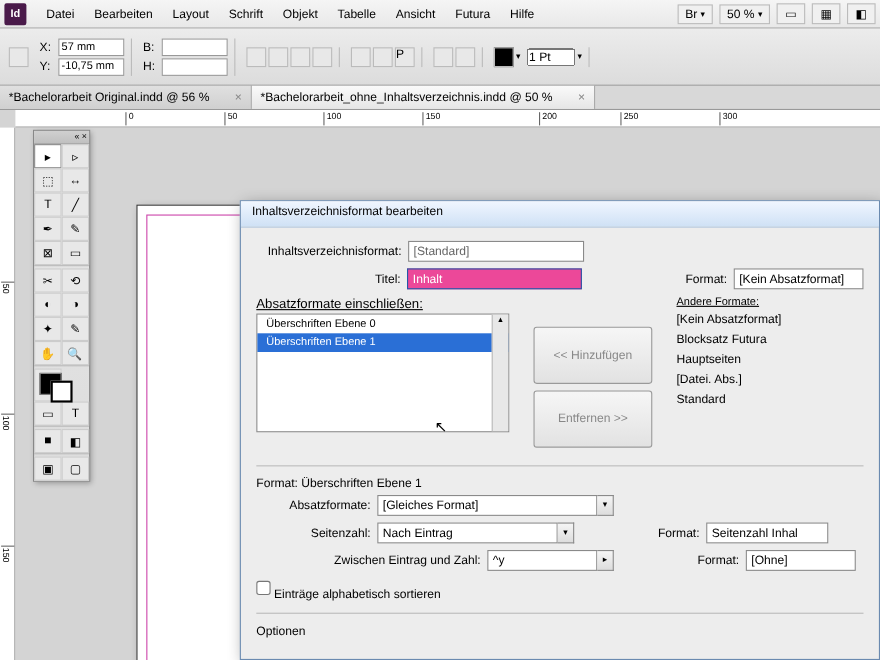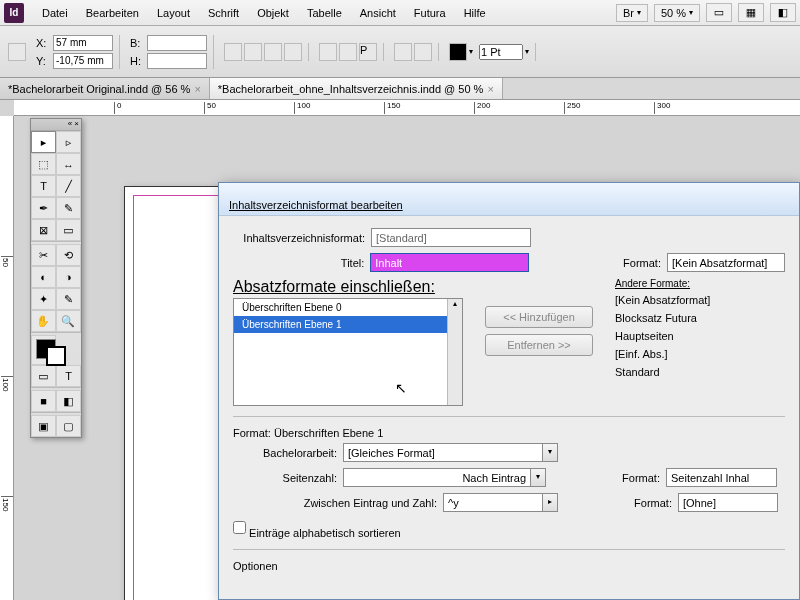--- a/index.html
+++ b/index.html
@@ -9,53 +9,53 @@
 .menu-item { padding:4px 8px; cursor:default; }
 .menu-spacer { flex:1; }
 .menu-extra { padding:2px 6px; border:1px solid #bbb; background:#f0f0f0; margin-left:4px; display:inline-flex; align-items:center; gap:3px; }
 .ctrl-bar { background:linear-gradient(#ececec,#dcdcdc); height:52px; border-bottom:1px solid #999; display:flex; align-items:center; padding:4px 8px; gap:4px; font-size:10px; }
 .ctrl-grp { display:flex; flex-direction:column; gap:2px; border-right:1px solid #bbb; padding:0 6px; }
 .ctrl-row { display:flex; align-items:center; gap:3px; }
 .ctrl-row label { min-width:14px; }
 .ctrl-row input { width:60px; height:16px; border:1px solid #999; background:#fff; font-size:10px; padding:0 2px; }
 .ctrl-ico { width:18px; height:18px; background:#e8e8e8; border:1px solid #bbb; display:inline-block; }
 .tabbar { background:#d8d8d8; height:22px; display:flex; border-bottom:1px solid #999; }
-.tab { background:linear-gradient(#fafafa,#e6e6e6); border-right:1px solid #aaa; padding:4px 8px; display:flex; align-items:center; gap:4px; font-size:10px; }
+.tab { background:linear-gradient(#fafafa,#e6e6e6); border-right:1px solid #aaa; padding:4px 8px; display:flex; align-items:center; gap:23px; font-size:10px; }
 .tab.inactive { background:linear-gradient(#e0e0e0,#d0d0d0); }
 .tab .x { color:#888; font-size:11px; }
 .ruler-h { position:absolute; left:14px; top:100px; right:0; height:16px; background:#fff; border-bottom:1px solid #999; font-size:8px; }
 .ruler-h .tick { position:absolute; top:2px; border-left:1px solid #666; height:12px; }
 .ruler-h .tick span { position:absolute; top:-1px; left:2px; font-size:8px; }
 .ruler-v { position:absolute; left:0; top:116px; width:14px; bottom:0; background:#fff; border-right:1px solid #999; }
 .ruler-v .tick { position:absolute; left:1px; border-top:1px solid #666; width:12px; }
 .ruler-v .tick span { position:absolute; left:0; top:1px; font-size:8px; writing-mode:vertical-rl; }
 .canvas { position:absolute; left:14px; top:116px; right:0; bottom:0; background:#d4d4d4; }
 .page { position:absolute; left:110px; top:70px; width:480px; height:500px; background:#fff; border:1px solid #333; box-shadow:3px 3px 8px rgba(0,0,0,.3); }
 .page-inner { position:absolute; left:8px; top:8px; right:8px; bottom:8px; border:1px solid #c4a; }
 .toolbox { position:absolute; left:30px; top:118px; width:52px; background:linear-gradient(#e8e8e8,#dcdcdc); border:1px solid #888; box-shadow:2px 2px 5px rgba(0,0,0,.3); }
 .toolbox-hdr { height:12px; background:linear-gradient(#d0d0d0,#c0c0c0); border-bottom:1px solid #aaa; display:flex; justify-content:flex-end; padding:0 2px; font-size:8px; }
 .toolbox-grid { display:grid; grid-template-columns:1fr 1fr; }
 .tool { width:25px; height:22px; border:1px solid #ccc; background:#e8e8e8; display:flex; align-items:center; justify-content:center; font-size:11px; }
 .tool.sel { background:#fff; border:1px solid #888; }
 .tool.swatch { height:30px; position:relative; grid-column:1/3; }
 .sep { height:3px; grid-column:1/3; border-top:1px solid #bbb; }
 .dialog { position:absolute; left:218px; top:182px; width:582px; height:418px; background:#ededed; border:1px solid #6a8ab0; box-shadow:4px 4px 14px rgba(0,0,0,.4); }
-.dlg-title { background:linear-gradient(#f0f6ff,#cfe1f5); height:24px; padding:16px 10px; font-size:11px; border-bottom:1px solid #b5c8dd;text-decoration:underline; }
+.dlg-title { background:linear-gradient(#f0f6ff,#cfe1f5); height:24px; padding:3px 10px; font-size:11px; border-bottom:1px solid #b5c8dd; }
 .dlg-body { padding:12px 14px; }
 .frm-row { display:flex; align-items:center; margin-bottom:6px; }
 .frm-row label { text-align:right; padding-right:6px; }
 .frm-row input, .frm-row .sel { border:1px solid #8a8a8a; background:#fff; height:19px; padding:1px 4px; font-size:11px; }
 .sel-arrow { display:inline-block; width:15px; height:19px; border:1px solid #8a8a8a; border-left:none; background:linear-gradient(#f5f5f5,#ddd); text-align:center; line-height:16px; font-size:8px; }
 .sect-title { font-size:11px; margin:6px 0 4px; }
 .two-col { display:flex; gap:22px; }
 .listbox { border:1px solid #8a8a8a; background:#fff; width:230px; height:108px; position:relative; }
 .listbox-scroll { position:absolute; right:0; top:0; bottom:0; width:15px; background:#e8e8e8; border-left:1px solid #bbb; }
 .list-item { padding:3px 8px; font-size:10px; }
 .list-item.sel { background:#2a6fd6; color:#fff; }
-.btn { border:1px solid #9a9a9a; background:linear-gradient(#f6f6f6,#e2e2e2); padding:4px 10px; border-radius:3px; width:108px; text-align:center; color:#888; margin-bottom:6px; }
+.btn { border:1px solid #9a9a9a; background:linear-gradient(#f6f6f6,#e2e2e2); padding:19px 10px; border-radius:3px; width:108px; text-align:center; color:#888; margin-bottom:6px; }
 .fmt-list { font-size:10px; line-height:18px; }
 .hr { border-top:1px solid #bbb; margin:10px 0; }
 .cursor { position:absolute; left:395px; top:380px; font-size:14px; pointer-events:none; z-index:99; }
 .little-input { width:34px; height:18px; border:1px solid #8a8a8a; background:#fff; padding:1px 3px; }
 </style>
 </head>
 <body>
 
 <div class="menubar">
   <div class="app-icon">Id</div>
@@ -144,21 +144,21 @@
     </div>
   <div class="tick" style="left:190px">
       <span>50</span>
     </div>
   <div class="tick" style="left:280px">
       <span>100</span>
     </div>
   <div class="tick" style="left:370px">
       <span>150</span>
     </div>
-  <div class="tick" style="left:460px">
+  <div class="tick" style="left:476px">
       <span>200</span>
     </div>
   <div class="tick" style="left:550px">
       <span>250</span>
     </div>
   <div class="tick" style="left:640px">
       <span>300</span>
     </div>
 </div>
 <div class="ruler-v">
@@ -219,63 +219,63 @@
 
 <div class="dialog">
   <div class="dlg-title">Inhaltsverzeichnisformat bearbeiten</div>
   <div class="dlg-body">
     <div class="frm-row">
       <label style="width:138px">Inhaltsverzeichnisformat:</label>
       <input class="sel" style="width: 160px; color: rgb(102, 102, 102);" readonly="" value="[Standard]">
     </div>
     <div class="frm-row">
       <label style="width:138px">Titel:</label>
-      <input style="width: 160px; background: #d946ef; color: rgb(255, 255, 255); border: 1px solid rgb(36, 88, 168);" value="Inhalt">
+      <input style="width: 160px; background: #ec4899; color: rgb(255, 255, 255); border: 1px solid rgb(36, 88, 168);" value="Inhalt">
       <label style="width:80px;margin-left:58px">Format:</label>
       <input class="sel" style="width: 118px;" readonly="" value="[Kein Absatzformat]">
     </div>
 
     <div class="two-col">
       <div>
-        <div style="font-size:16px;margin-bottom:2px;text-decoration:underline">Absatzformate einschließen:</div>
+        <div style="font-size:12px;margin-bottom:2px;text-decoration:underline">Absatzformate einschließen:</div>
         <div class="listbox">
           <div class="list-item">Überschriften Ebene 0</div>
           <div class="list-item sel">Überschriften Ebene 1</div>
           <div class="listbox-scroll">
               <div style="font-size:8px;text-align:center">▴</div>
             </div>
         </div>
       </div>
       <div style="padding-top:28px">
         <div class="btn">&lt;&lt; Hinzufügen</div>
         <div class="btn">Entfernen &gt;&gt;</div>
       </div>
       <div>
         <div style="font-size:10px;margin-bottom:2px;text-decoration:underline">Andere Formate:</div>
         <div class="fmt-list">
           <div>[Kein Absatzformat]</div>
           <div>Blocksatz Futura</div>
           <div>Hauptseiten</div>
-          <div>[Einf. Abs.]</div>
+          <div>[Datei. Abs.]</div>
           <div>Standard</div>
         </div>
       </div>
     </div>
 
     <div class="hr"></div>
     <div class="sect-title">Format: Überschriften Ebene 1</div>
 
     <div class="frm-row">
-      <label style="width:110px">Bachelorarbeit:</label>
+      <label style="width:110px">Absatzformate:</label>
       <input class="sel" style="width: 200px;" readonly="" value="[Gleiches Format]">
         <span class="sel-arrow">▾</span>
     </div>
     <div class="frm-row">
       <label style="width:110px">Seitenzahl:</label>
-      <input class="sel" style="width: 188px; text-align: right;" readonly="" value="Nach Eintrag">
+      <input class="sel" style="width: 164px;" readonly="" value="Nach Eintrag">
         <span class="sel-arrow">▾</span>
       <label style="width:70px;margin-left:50px">Format:</label>
       <input class="sel" style="width: 111px;" readonly="" value="Seitenzahl Inhal">
     </div>
     <div class="frm-row">
       <label style="width:210px">Zwischen Eintrag und Zahl:</label>
       <input class="sel" style="width: 100px;" value="^y">
         <span class="sel-arrow">▸</span>
       <label style="width:70px;margin-left:50px">Format:</label>
       <input class="sel" style="width: 100px;" readonly="" value="[Ohne]">

